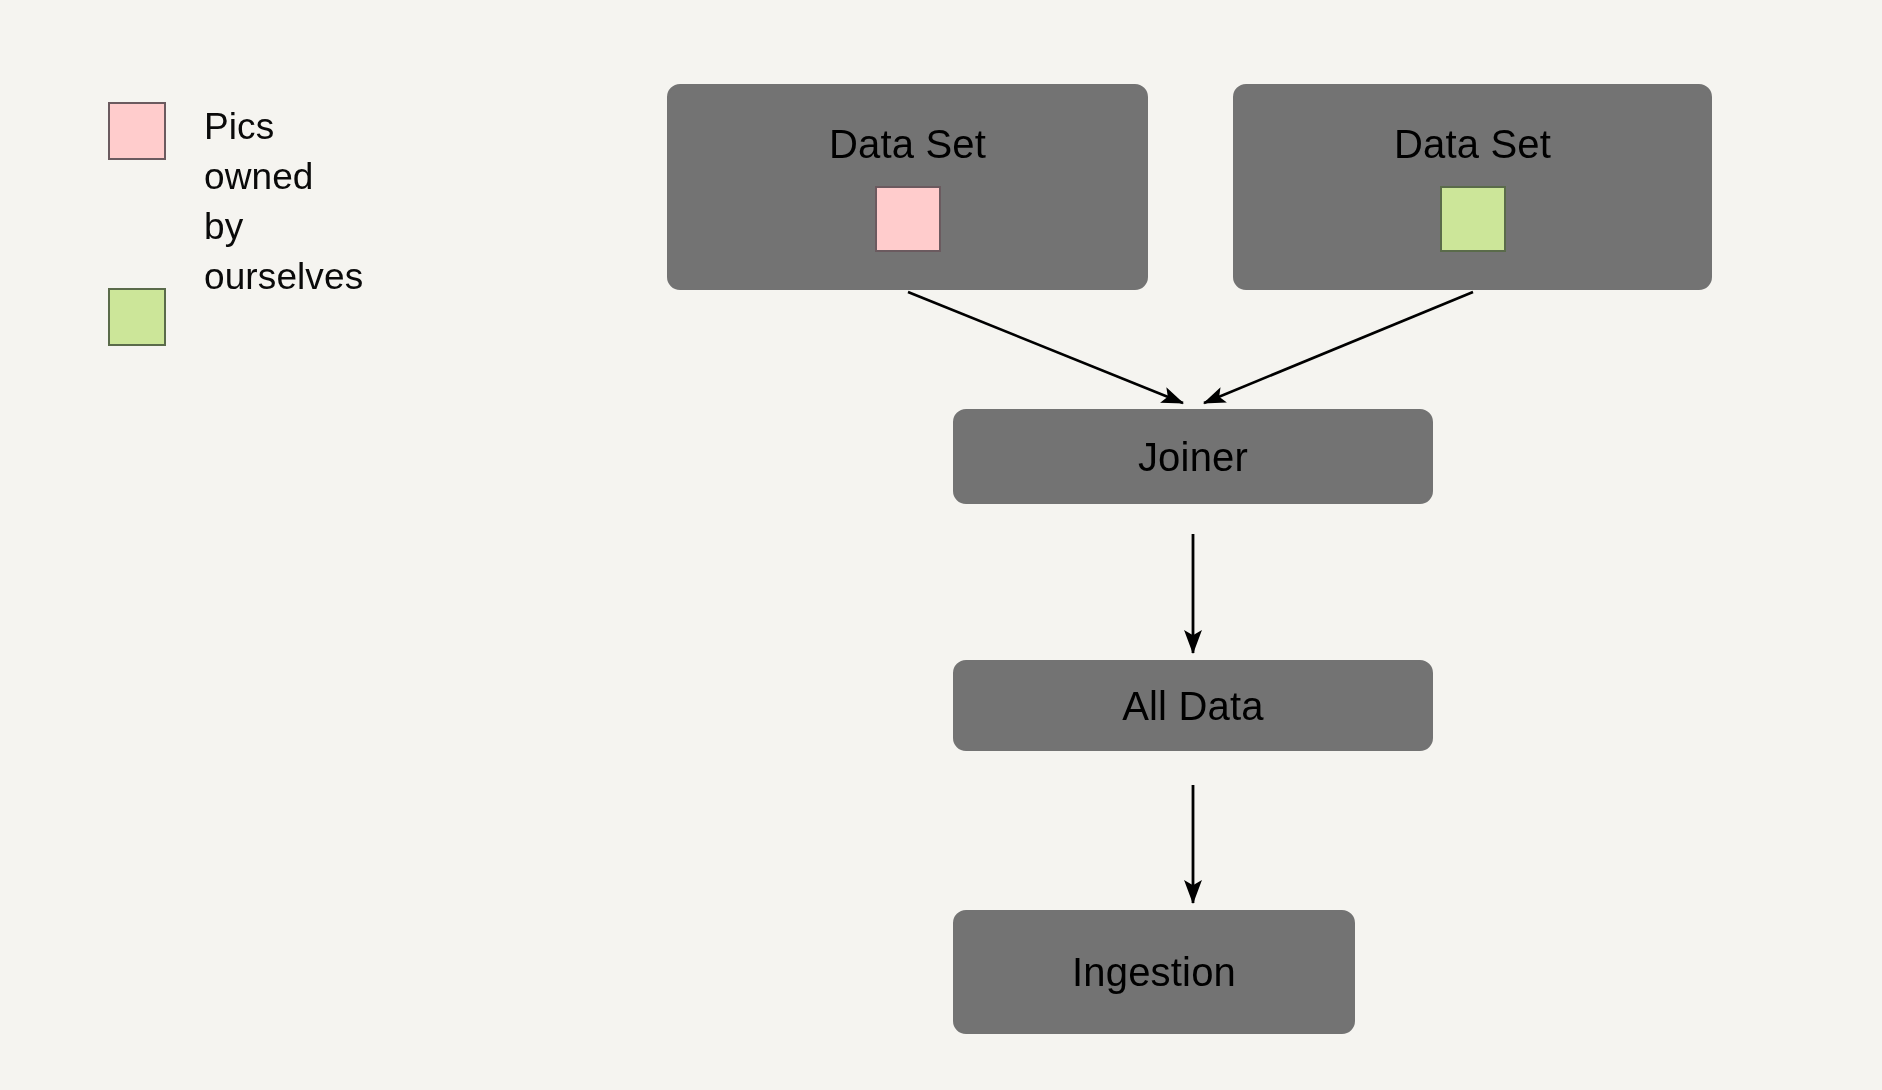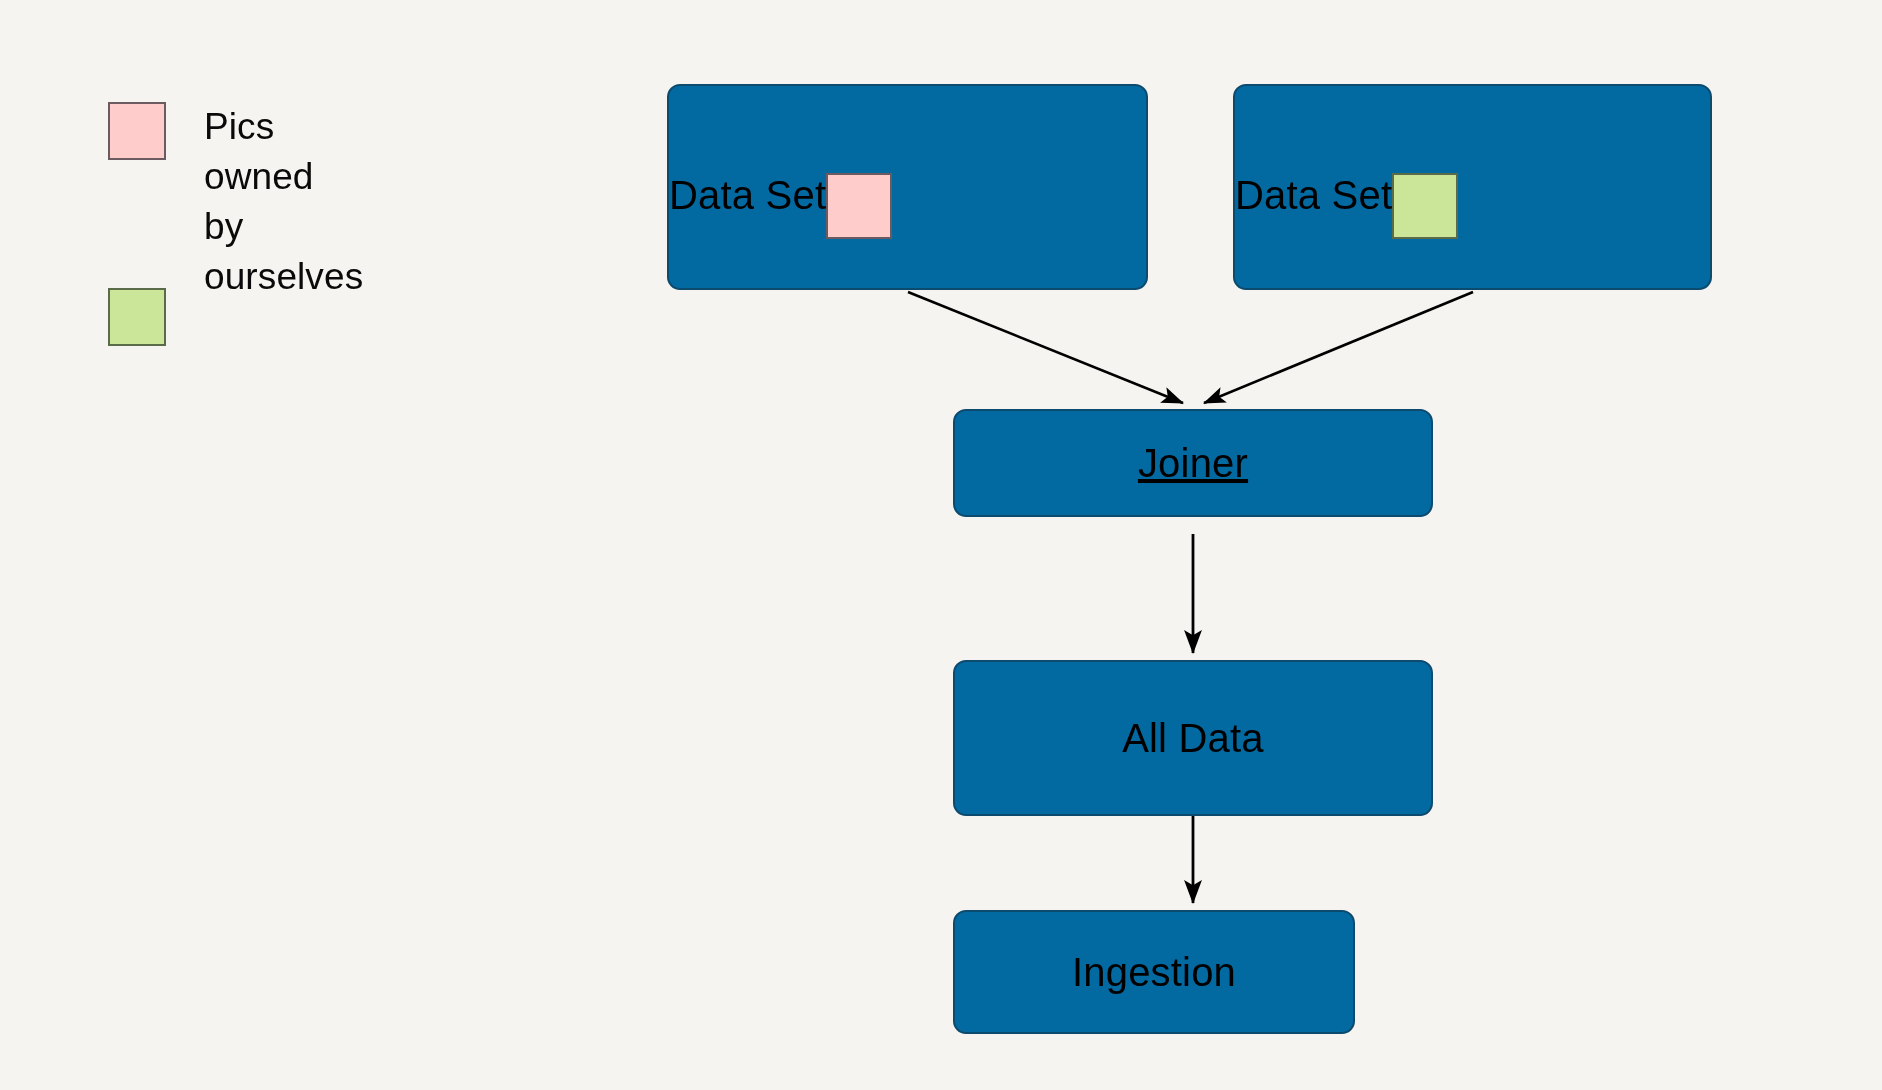--- a/index.html
+++ b/index.html
@@ -61,26 +61,26 @@
     font-size: 37px;
     line-height: 50px;
     color: #0a0a0a;
     white-space: pre-line;
     letter-spacing: 0.1px;
   }
   
   .node {
     position: absolute;
     box-sizing: border-box;
-    background: #0369a1;
-    border: 2px solid #0c4a6e;
+    background: #737373;
+    border: 2px solid #737373;
     border-radius: 13px;
     z-index: 2;
     display: flex;
-    flex-direction: row;
+    flex-direction: column;
     align-items: center;
   }
   .node-label {
     font-size: 40px;
     color: #000000;
     line-height: 1;
     letter-spacing: 0.2px;
     text-align: center;
   }
   
@@ -148,25 +148,25 @@
   <div class="node node-dataset" style="left:667px; top:72px; width:481px; height:206px;">
     <span class="node-label">Data Set</span>
     <span class="chip chip-pink"></span>
   </div>
 
   <div class="node node-dataset" style="left:1233px; top:72px; width:479px; height:206px;">
     <span class="node-label">Data Set</span>
     <span class="chip chip-green"></span>
   </div>
 
-  <div class="node node-plain" style="left:953px; top:397px; width:480px; height:108px;text-decoration:underline;">
+  <div class="node node-plain" style="left:953px; top:397px; width:480px; height:95px;">
     <span class="node-label">Joiner</span>
   </div>
 
-  <div class="node node-plain" style="left:953px; top:648px; width:480px; height:156px;align-items:center;">
+  <div class="node node-plain" style="left:953px; top:648px; width:480px; height:91px;align-items:center;">
     <span class="node-label">All Data</span>
   </div>
 
   <div class="node node-plain" style="left:953px; top:898px; width:402px; height:124px;">
     <span class="node-label">Ingestion</span>
   </div>
 
 </div>
 
 </body></html>

